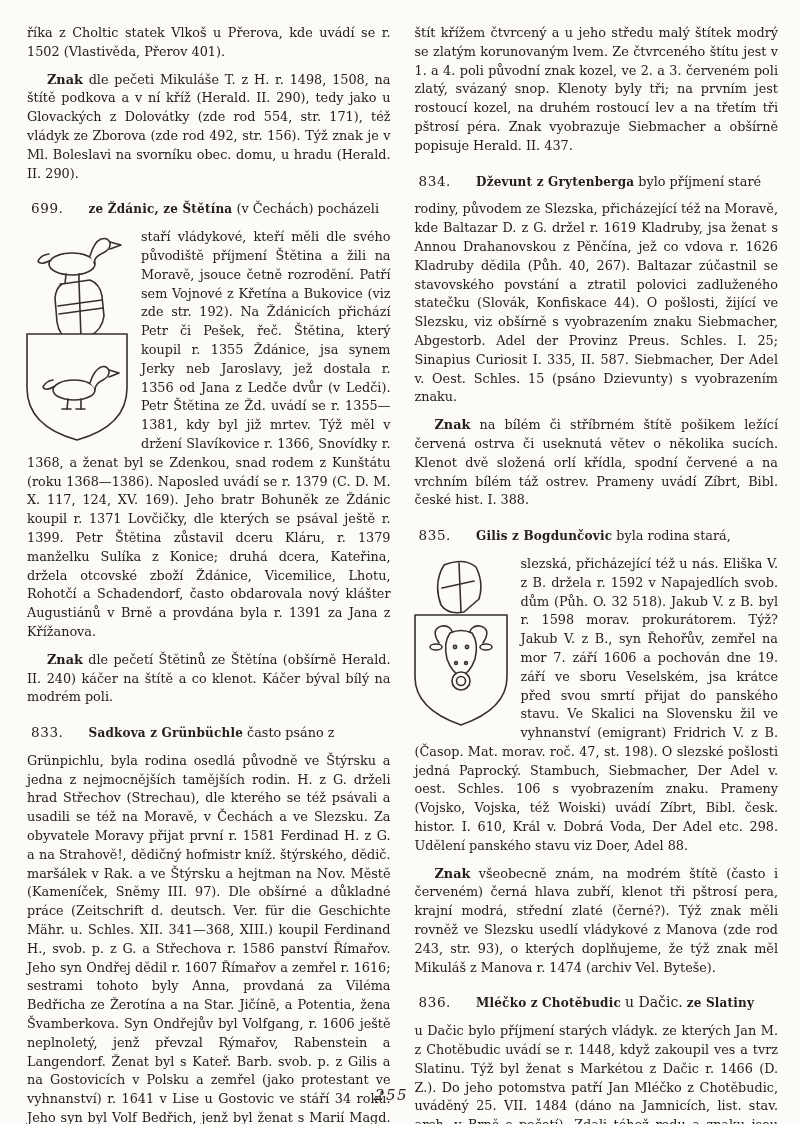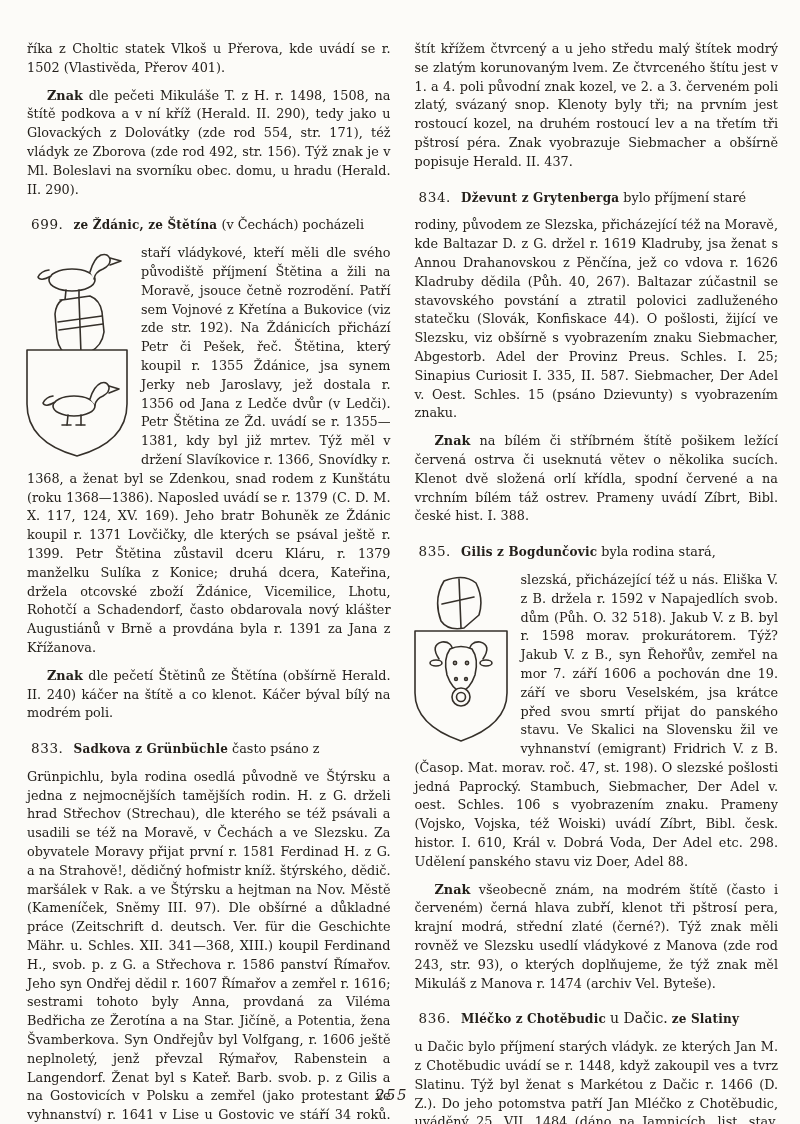--- a/index.html
+++ b/index.html
@@ -4,32 +4,32 @@
 <style>
   html,body{margin:0;padding:0;background:#e9e7e2;}
   .page{
     position:relative;
     width:800px;height:1124px;
     margin:0 auto;
     background:#fcfbf8;
     color:#24201b;
     font-family:"DejaVu Serif","Liberation Serif",serif;
     box-sizing:border-box;
-    padding:40px 22px 0 27px;
+    padding:24px 22px 0 27px;
     overflow:hidden;
   }
   .columns{display:flex;gap:24px;}
   .col{flex:1;min-width:0;font-size:12.8px;line-height:18.8px;text-align:justify;}
   .col p{margin:0 0 9px 0;}
   p.cont{text-indent:0;}
   p.ind{text-indent:20px;}
   .lead{font-weight:bold;}
   .entry{margin-top:16px;}
   .entry-heading{margin:0 0 2px 0;text-indent:4px;}
-  .entry-number{font-size:13.5px;letter-spacing:.6px;margin-right:6px;}
+  .entry-number{font-size:13.5px;letter-spacing:.6px;margin-right:21px;}
   .entry-title{font-weight:bold;font-size:12px;letter-spacing:.2px;}
   .entry-mid{font-size:14px;}
   .entry-intro{font-size:12.8px;}
   .body-wrap{overflow:visible;}
   .body-wrap::after{content:"";display:block;clear:both;}
   .arms{float:left;margin:2px 11px 3px -3px;}
   .arms svg{display:block;}
   .arms path,.arms ellipse,.arms circle,.arms line{stroke:#35302a;fill:none;stroke-width:1.6;stroke-linecap:round;stroke-linejoin:round;}
   .arms .fillw{fill:#fcfbf8;}
   .page-number{

